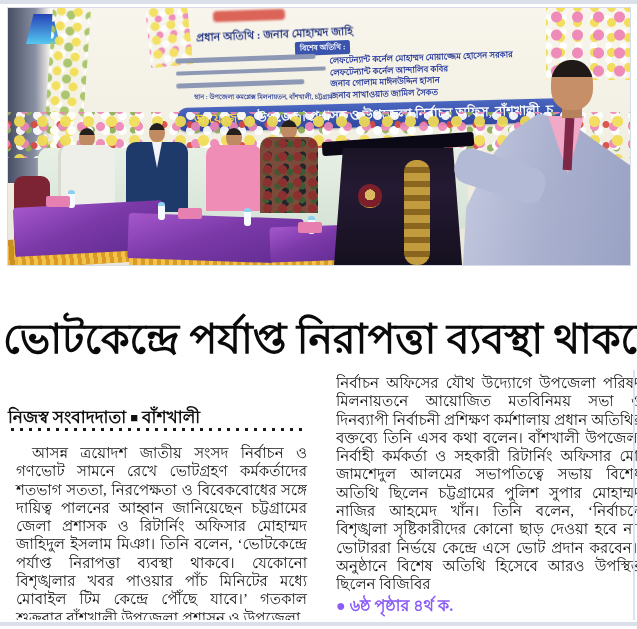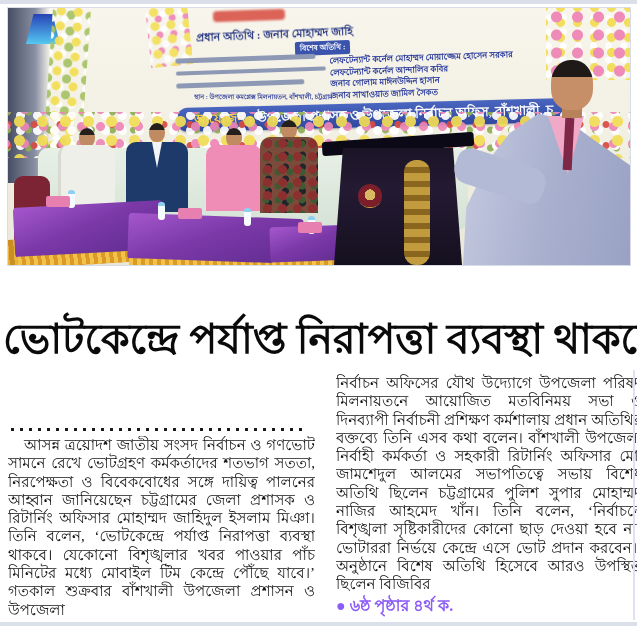--- a/index.html
+++ b/index.html
@@ -130,21 +130,21 @@
   .kicker{left:8px;top:374px;width:290px;height:27px;background:#e30b00;color:#ffffff;
           font-size:19px;font-weight:bold;line-height:27px;padding-left:13px;overflow:hidden;
           white-space:nowrap;}
   .byline{left:8px;top:404px;width:300px;font-size:17px;font-weight:bold;white-space:nowrap;}
   .byline .sq{display:inline-block;transform:translateY(-1px);padding:0 4px;font-size:13px;}
   .dots{left:8px;top:427px;width:296px;height:5px;background-repeat:repeat-x;
         background-image:radial-gradient(circle 1.8px,#1a1a1a 1.6px,transparent 1.9px);
         background-size:9px 5px;}
   .bodytext{font-size:15px;line-height:18.3px;text-align:justify;color:#141414;}
   .col-left{left:8px;top:436px;width:307px;height:184px;overflow:hidden;}
-  .col-left p{margin:0;text-indent:16px;}
+  .col-left p{margin:8px;text-indent:16px;}
   .col-right{left:336px;top:374px;width:306px;height:246px;overflow:hidden;}
   .col-right p{margin:0;}
   .continuation{margin-top:3px;text-align:left;font-weight:bold;font-size:16px;color:#8b5cf6;}
 </style>
 </head>
 <body>
 
 <div class="page">
 
   <div class="abs rule rule-top"></div>
@@ -221,20 +221,23 @@
     <div class="abs sp-shirt"></div>
     <div class="abs sp-tie"></div>
     <div class="abs sp-neck"></div>
     <div class="abs sp-head"></div>
   </div>
 
 
   <div class="abs headline">ভোটকেন্দ্রে পর্যাপ্ত নিরাপত্তা ব্যবস্থা থাকবে</div>
 
 
+  <div class="abs byline">
+    <span>নিজস্ব সংবাদদাতা</span><span class="sq">■</span><span>বাঁশখালী</span>
+  </div>
   <div class="abs dots"></div>
 
   <div class="abs bodytext col-left">
     <p>আসন্ন ত্রয়োদশ জাতীয় সংসদ নির্বাচন ও গণভোট সামনে রেখে ভোটগ্রহণ কর্মকর্তাদের শতভাগ সততা, নিরপেক্ষতা ও বিবেকবোধের সঙ্গে দায়িত্ব পালনের আহ্বান জানিয়েছেন চট্টগ্রামের জেলা প্রশাসক ও রিটার্নিং অফিসার মোহাম্মদ জাহিদুল ইসলাম মিঞা। তিনি বলেন, ‘ভোটকেন্দ্রে পর্যাপ্ত নিরাপত্তা ব্যবস্থা থাকবে। যেকোনো বিশৃঙ্খলার খবর পাওয়ার পাঁচ মিনিটের মধ্যে মোবাইল টিম কেন্দ্রে পৌঁছে যাবে।’ গতকাল শুক্রবার বাঁশখালী উপজেলা প্রশাসন ও উপজেলা</p>
   </div>
   <div class="abs bodytext col-right">
     <p>নির্বাচন অফিসের যৌথ উদ্যোগে উপজেলা পরিষদ মিলনায়তনে আয়োজিত মতবিনিময় সভা ও দিনব্যাপী নির্বাচনী প্রশিক্ষণ কর্মশালায় প্রধান অতিথির বক্তব্যে তিনি এসব কথা বলেন। বাঁশখালী উপজেলা নির্বাহী কর্মকর্তা ও সহকারী রিটার্নিং অফিসার মো. জামশেদুল আলমের সভাপতিত্বে সভায় বিশেষ অতিথি ছিলেন চট্টগ্রামের পুলিশ সুপার মোহাম্মদ নাজির আহমেদ খাঁন। তিনি বলেন, ‘নির্বাচনে বিশৃঙ্খলা সৃষ্টিকারীদের কোনো ছাড় দেওয়া হবে না। ভোটাররা নির্ভয়ে কেন্দ্রে এসে ভোট প্রদান করবেন।’ অনুষ্ঠানে বিশেষ অতিথি হিসেবে আরও উপস্থিত ছিলেন বিজিবির</p>
     <div class="continuation">● ৬ষ্ঠ পৃষ্ঠার ৪র্থ ক.</div>
   </div>
 

